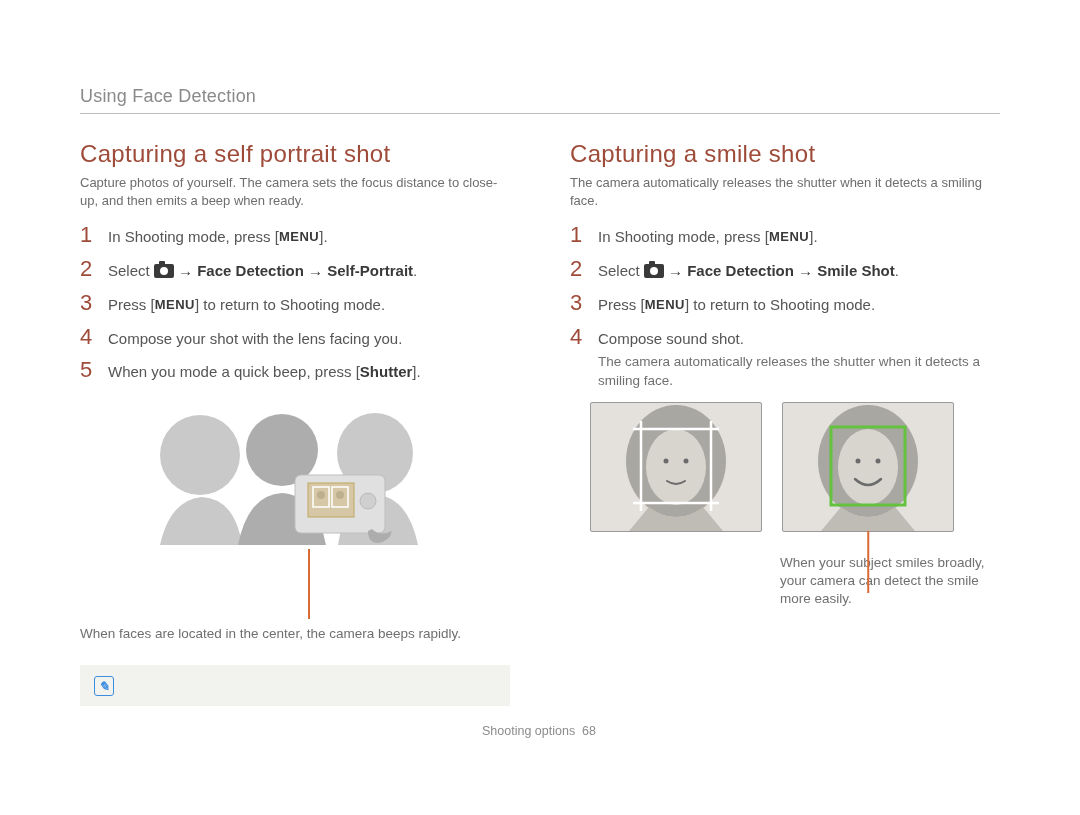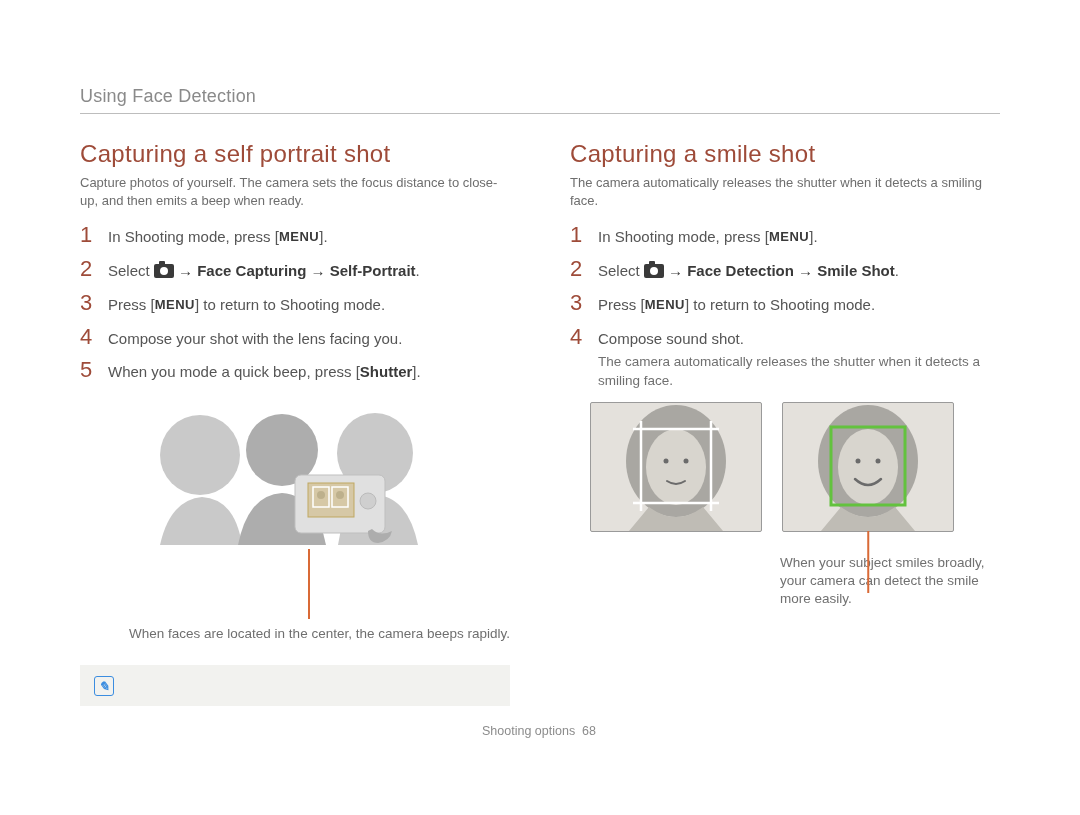--- a/index.html
+++ b/index.html
@@ -114,21 +114,21 @@
     background:#fff;
     border-radius:50%;
   }
   
   .illus-selfie {
     margin: 6px auto 14px auto;
     width: 310px;
     display: block;
   }
   .centered-caption {
-    text-align: right;
+    text-align: left;
     font-size: 13.5px;
     color: #6f6f6f;
     line-height: 1.35;
     margin-bottom: 22px;
     font-weight:300;
   }
   .note-box {
     background: #f2f2ef;
     display: flex;
     align-items: flex-start;
@@ -219,21 +219,21 @@
       <ol class="steps">
         <li>
           <span class="num">1</span>
           <span class="step-text">
             <span>In Shooting mode, press [</span><span class="menu-glyph">MENU</span><span>].</span>
           </span>
         </li>
         <li>
           <span class="num">2</span>
           <span class="step-text">
-            <span>Select </span><span class="camera-icon"></span><b class="bold"> → Face Capturing → Self-Portrait</b><span>.</span>
+            <span>Select </span><span class="camera-icon"></span><b class="bold"> → Face Detection → Self-Portrait</b><span>.</span>
           </span>
         </li>
         <li>
           <span class="num">3</span>
           <span class="step-text">
             <span>Press [</span><span class="menu-glyph">MENU</span><span>] to return to Shooting mode.</span>
           </span>
         </li>
         <li>
           <span class="num">4</span>

